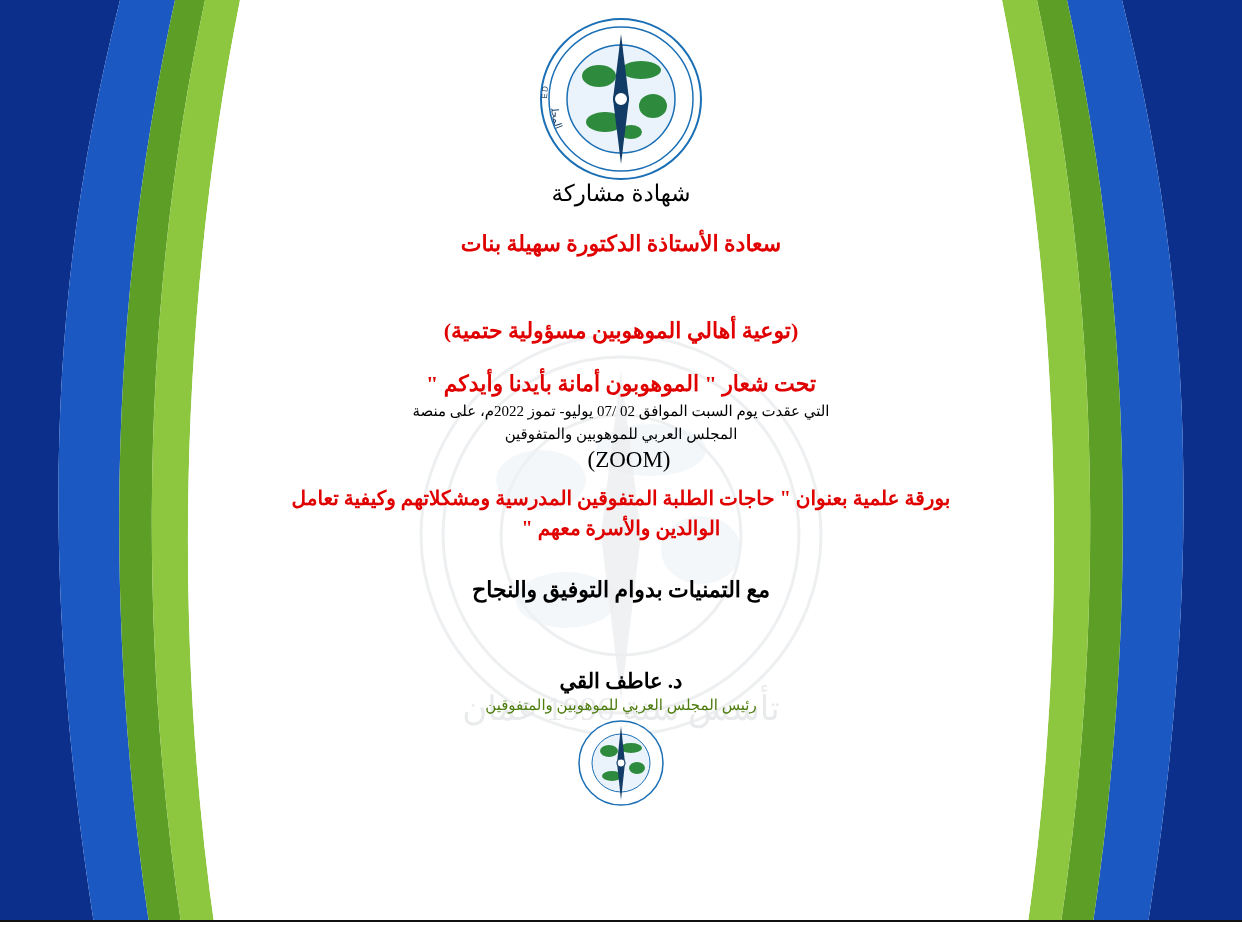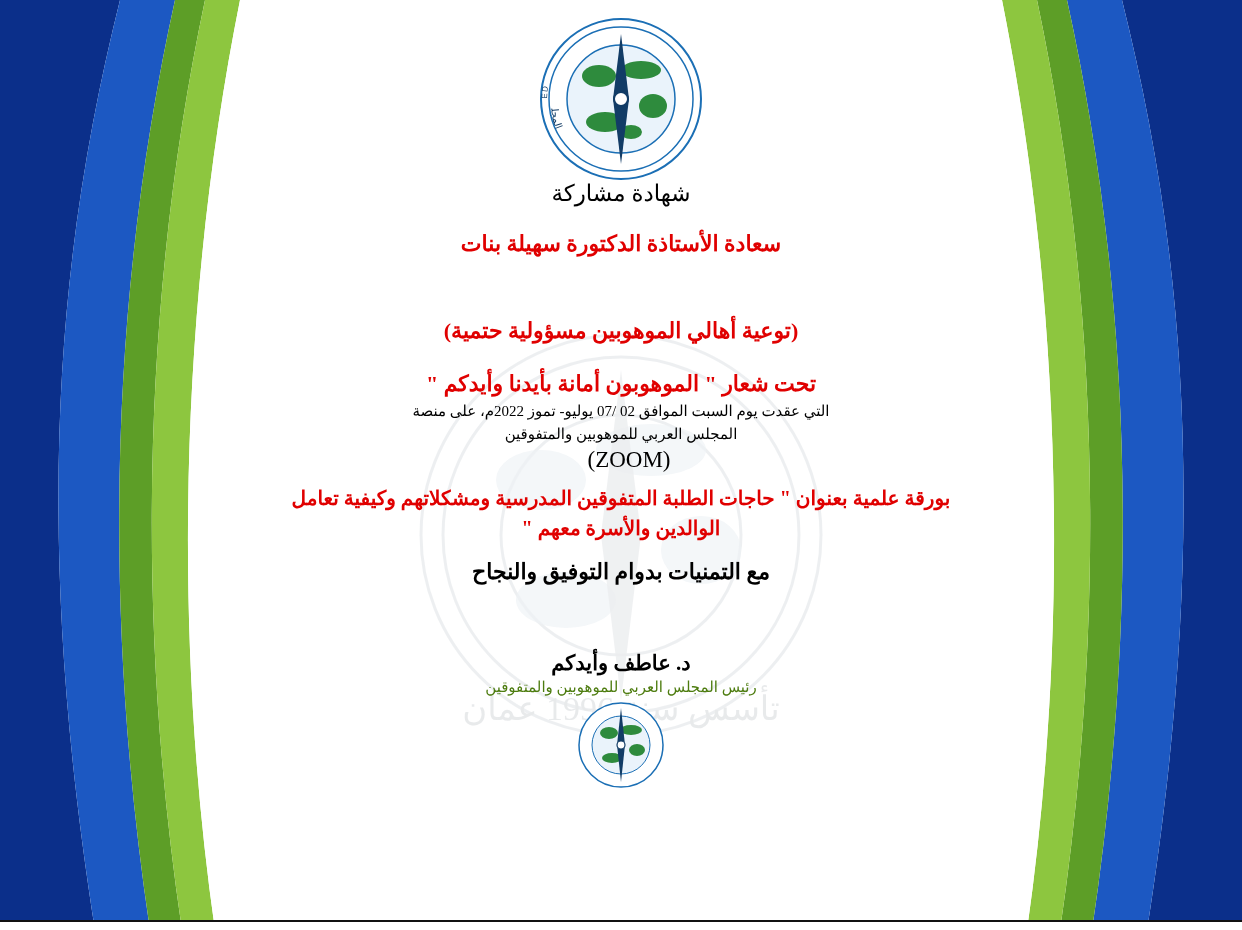--- a/index.html
+++ b/index.html
@@ -106,21 +106,21 @@
     font-size: 23px;
     color: #000000;
     margin-top: 2px;
     padding-left: 16px;
   }
 
   .wishes {
     font-size: 22px;
     font-weight: bold;
     color: #000000;
-    margin-top: 16px;
+    margin-top: 34px;
   }
 
   .signature-name {
     font-size: 21px;
     font-weight: bold;
     color: #000000;
     margin-top: 66px;
   }
   .signature-role {
     font-size: 15px;
@@ -232,21 +232,21 @@
     <div class="para">المجلس العربي للموهوبين والمتفوقين</div>
     <div class="zoom-line">(ZOOM)</div>
 
     <div class="gap-sm"></div>
 
     <div class="para-narrow">بورقة علمية  بعنوان " حاجات الطلبة المتفوقين المدرسية ومشكلاتهم وكيفية تعامل</div>
     <div class="para-narrow">الوالدين والأسرة معهم "</div>
 
     <div class="wishes">مع التمنيات بدوام التوفيق والنجاح</div>
 
-    <div class="signature-name">د. عاطف وأيدكم</div>
+    <div class="signature-name">د. عاطف القي</div>
     <div class="signature-role">رئيس المجلس العربي للموهوبين والمتفوقين</div>
 
     <div class="logo-bottom">
       <svg viewBox="0 0 120 95" xmlns="http://www.w3.org/2000/svg">
         <circle cx="60" cy="45" r="42" fill="#ffffff" stroke="#1b6fb5" stroke-width="1.5"></circle>
         <circle cx="60" cy="45" r="29" fill="#eaf3fb" stroke="#1b6fb5" stroke-width="1"></circle>
         <g fill="#2e8b3d">
           <ellipse cx="48" cy="33" rx="9" ry="6"></ellipse>
           <ellipse cx="70" cy="30" rx="11" ry="5"></ellipse>
           <ellipse cx="76" cy="50" rx="8" ry="6"></ellipse>

